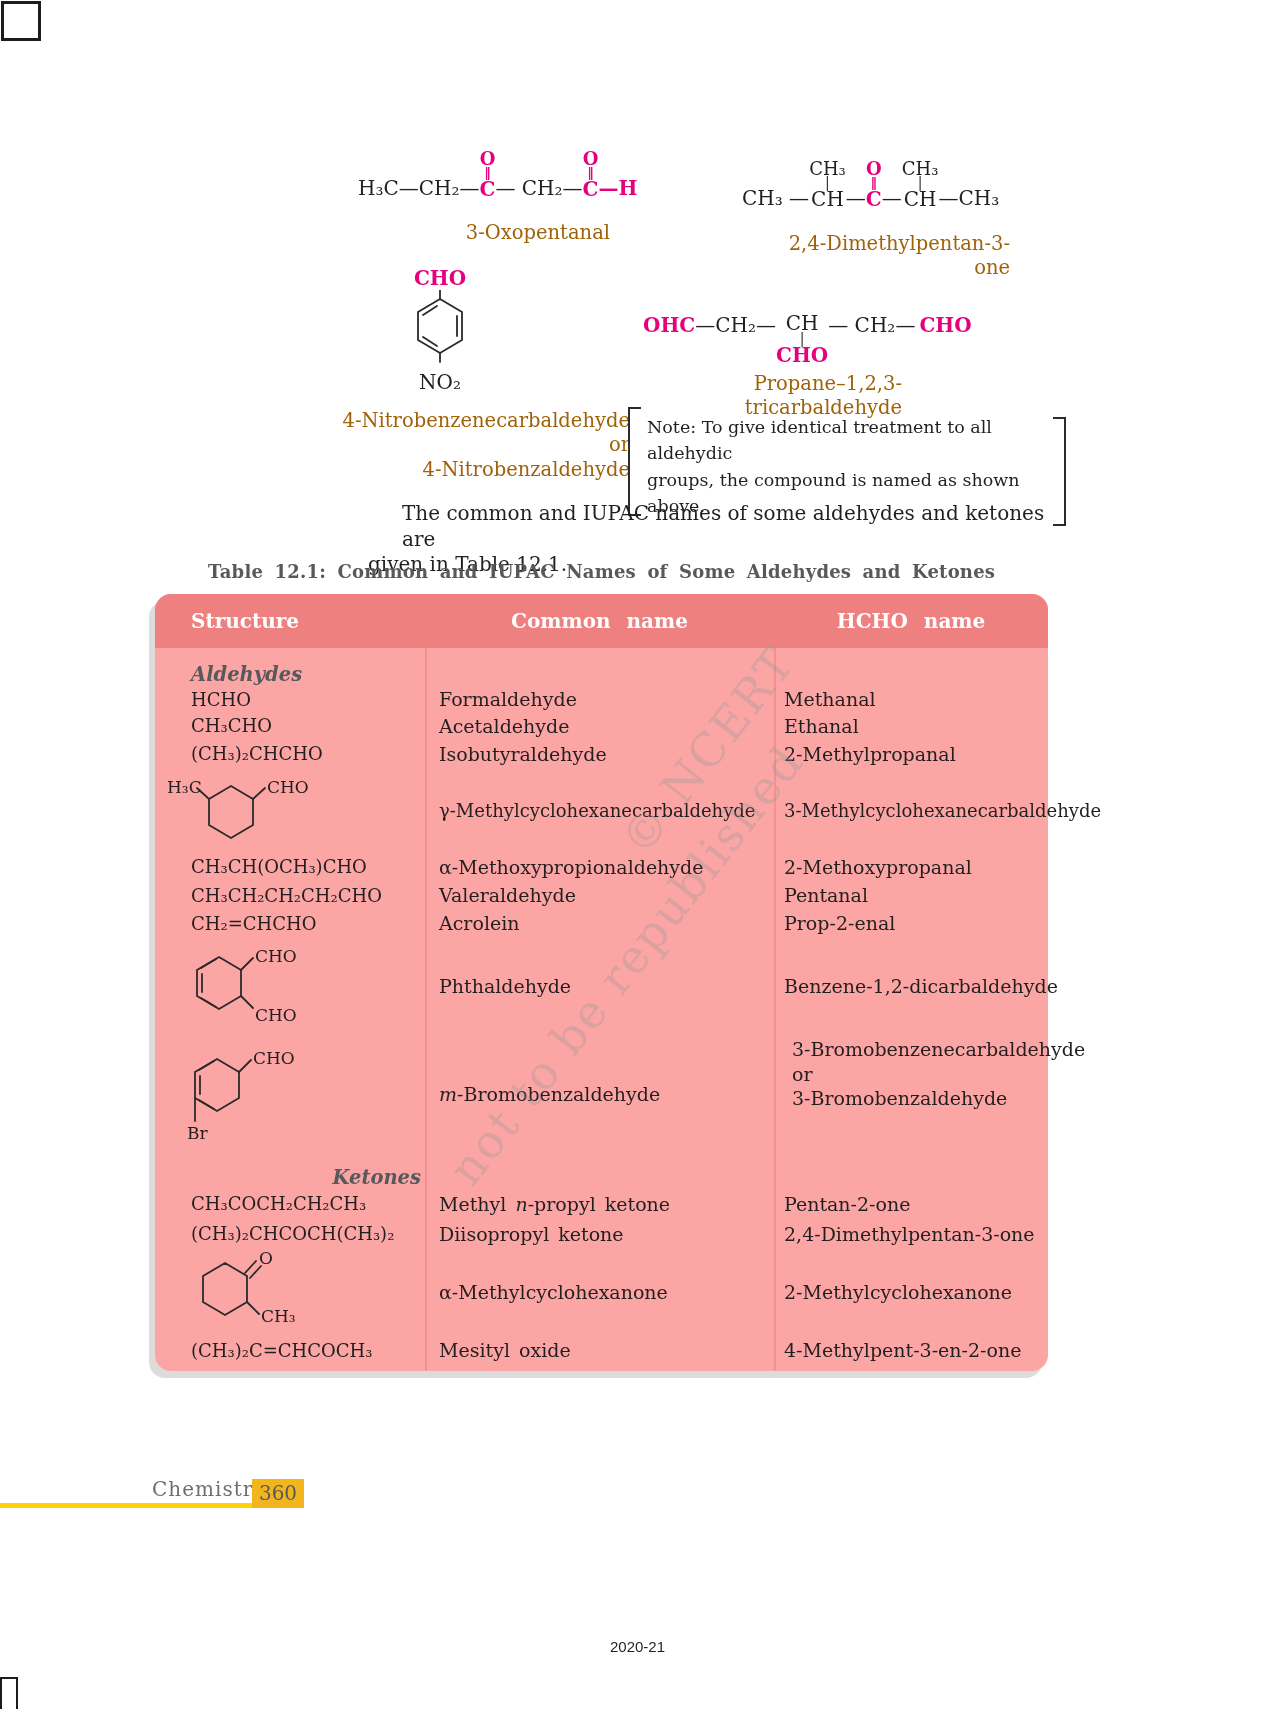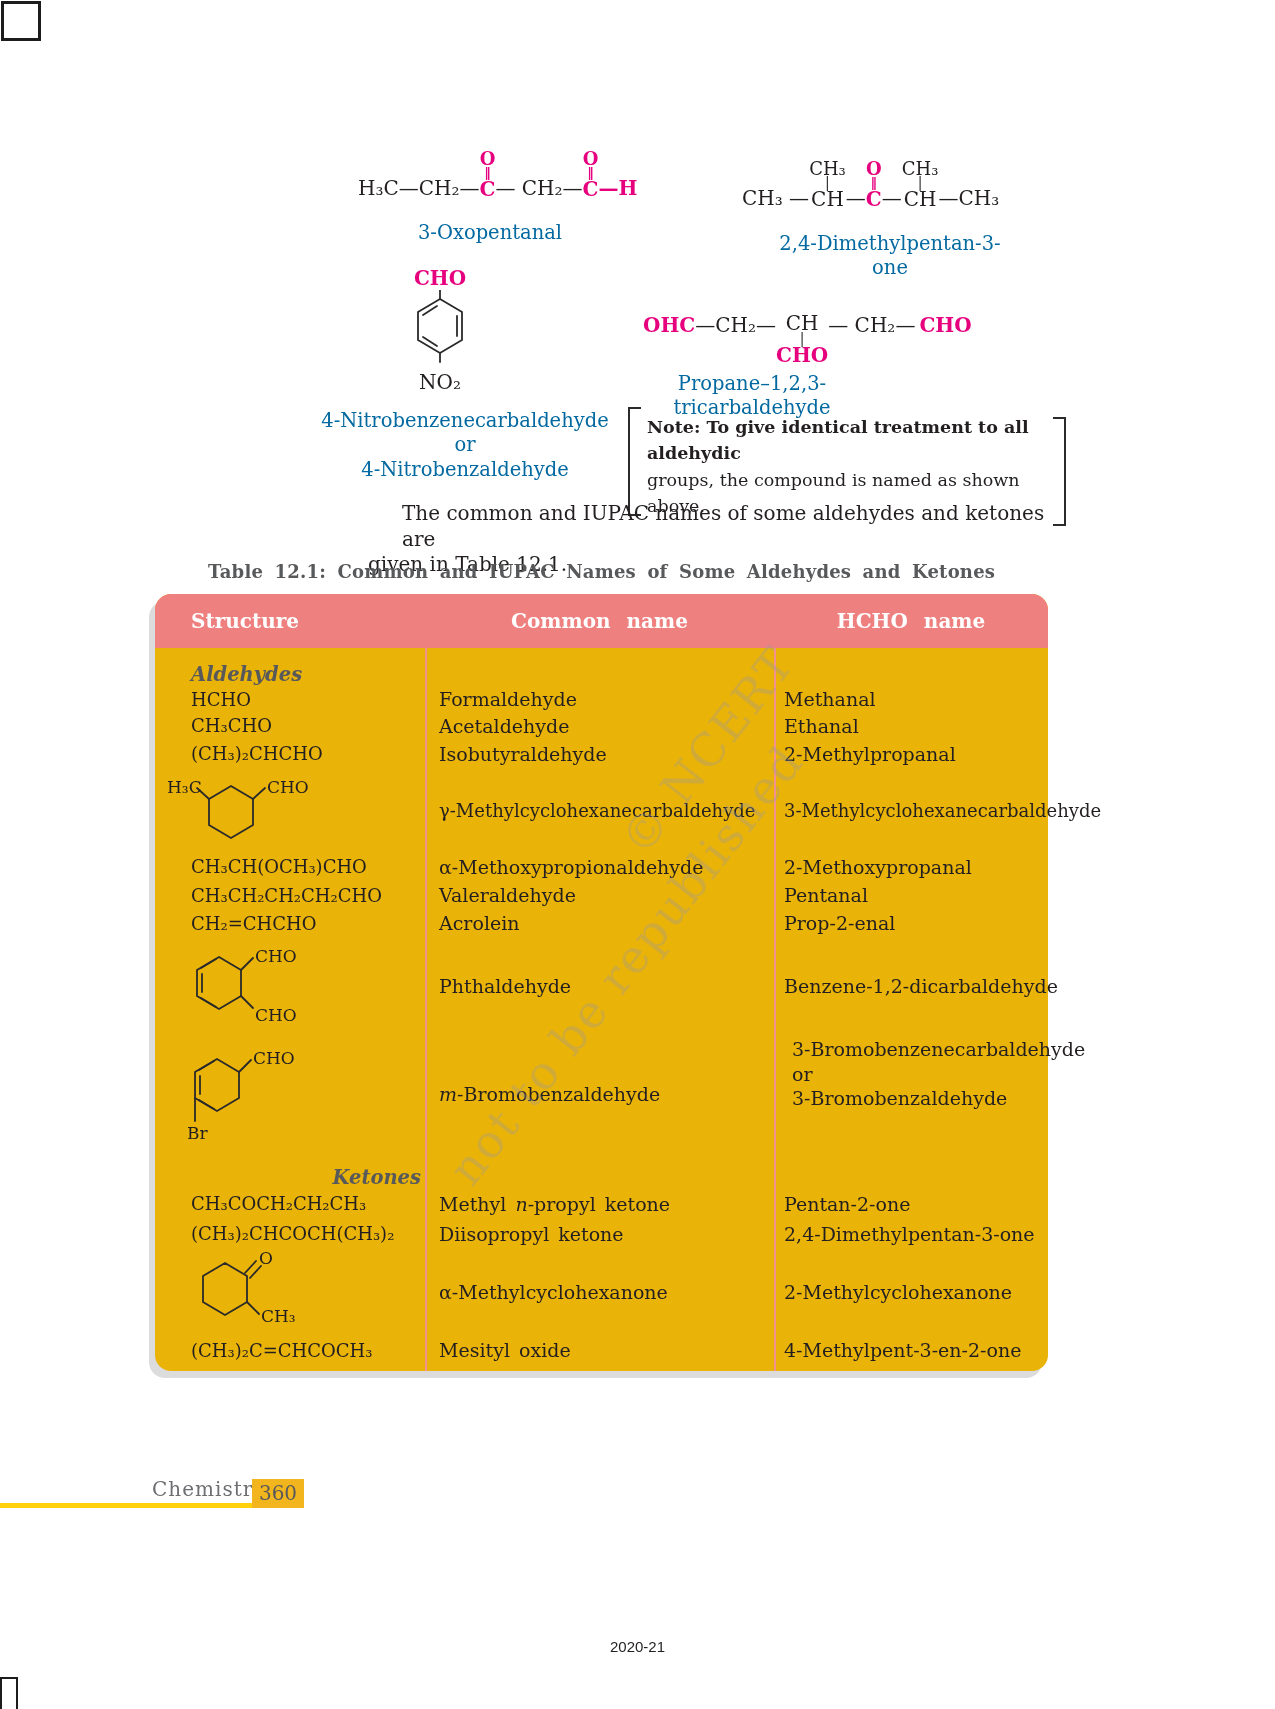--- a/index.html
+++ b/index.html
@@ -14,39 +14,39 @@
   
   .formula{display:flex;align-items:flex-end;font-size:20px;color:#231f20;}
   .formula.topalign{align-items:flex-start;}
   .fseg{line-height:1.2;white-space:pre;}
   .stack{display:inline-flex;flex-direction:column;align-items:center;line-height:1.05;}
   .stack .toplbl{font-size:18px;line-height:1.0;}
   .vbond{font-size:14px;line-height:0.7;height:11px;}
   .mg{color:#e6007e;}
   .b{font-weight:bold;}
   .dbond{font-size:13px;line-height:0.75;height:11px;font-weight:bold;color:#e6007e;}
-  .slabel{font-size:19.5px;color:#0369a1;text-align:center;line-height:1.25;}
+  .slabel{font-size:19.5px;color:#a16207;text-align:right;line-height:1.25;}
 
   
   #note{left:628px;top:412px;width:438px;display:flex;align-items:stretch;}
   .brkt{width:11px;flex:0 0 11px;}
   .brkt.l{border-left:2.5px solid #2b2b2b;border-top:2.5px solid #2b2b2b;border-bottom:2.5px solid #2b2b2b;transform:translateY(-5px);}
   .brkt.r{border-right:2.5px solid #2b2b2b;border-top:2.5px solid #2b2b2b;border-bottom:2.5px solid #2b2b2b;transform:translateY(5px);}
   #note .txt{padding:2px 8px 2px 6px;font-size:17.5px;line-height:1.5;}
 
   
   #intro{left:368px;top:501px;width:700px;font-size:20px;line-height:1.28;}
   #intro .ind{padding-left:34px;display:block;}
 
   
   #tbl-title{left:155px;top:561px;width:893px;text-align:center;font-weight:bold;
              font-size:18px;color:#58595b;word-spacing:5px;letter-spacing:0.2px;}
 
   
-  #card{left:155px;top:594px;width:893px;border-radius:16px;background:#eab308;
+  #card{left:155px;top:594px;width:893px;border-radius:16px;background:#fca5a5;
         box-shadow:-6px 7px 0 #dcdcdc;}
   #card-header{height:54px;background:#ef8080;border-radius:16px 16px 0 0;display:flex;
                align-items:center;color:#ffffff;font-weight:bold;font-size:20px;}
   .hc1{width:270px;padding-left:36px;box-sizing:border-box;}
   .hc2{width:349px;text-align:center;word-spacing:9px;}
   .hc3{width:274px;text-align:center;word-spacing:9px;}
   #card-body{position:relative;padding-bottom:6px;}
   .vline{position:absolute;top:0;bottom:0;width:1.5px;background:#f2918e;}
   .v1{left:270px;} .v2{left:619px;}
   .trow{display:flex;align-items:center;}
@@ -149,21 +149,21 @@
       <span class="mg b">CHO</span>
     </span>
     <span class="fseg">— CH₂—</span>
     <span class="fseg mg b" style="margin-left:4px;">CHO</span>
   </div>
   <div class="abs slabel" style="left:602px;top:372px;width:300px;">Propane–1,2,3-tricarbaldehyde</div>
 
   <div class="abs" id="note">
     <div class="brkt l"></div>
     <div class="txt">
-      <span style="display:block;font-weight:bold;">Note: To give identical treatment to all aldehydic</span>
+      <span style="display:block;">Note: To give identical treatment to all aldehydic</span>
       <span style="display:block;">groups, the compound is named as shown above.</span>
     </div>
     <div class="brkt r"></div>
   </div>
 
   <div class="abs" id="intro">
     <span class="ind">The common and IUPAC names of some aldehydes and ketones are</span>
     <span style="display:block;">given in Table 12.1.</span>
   </div>
 

